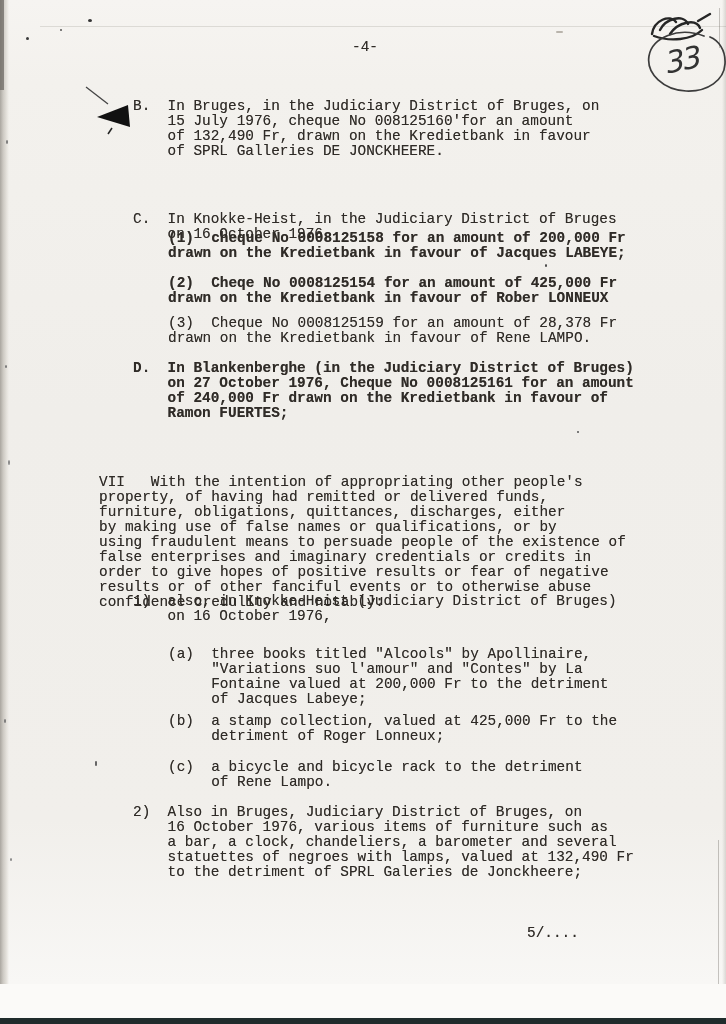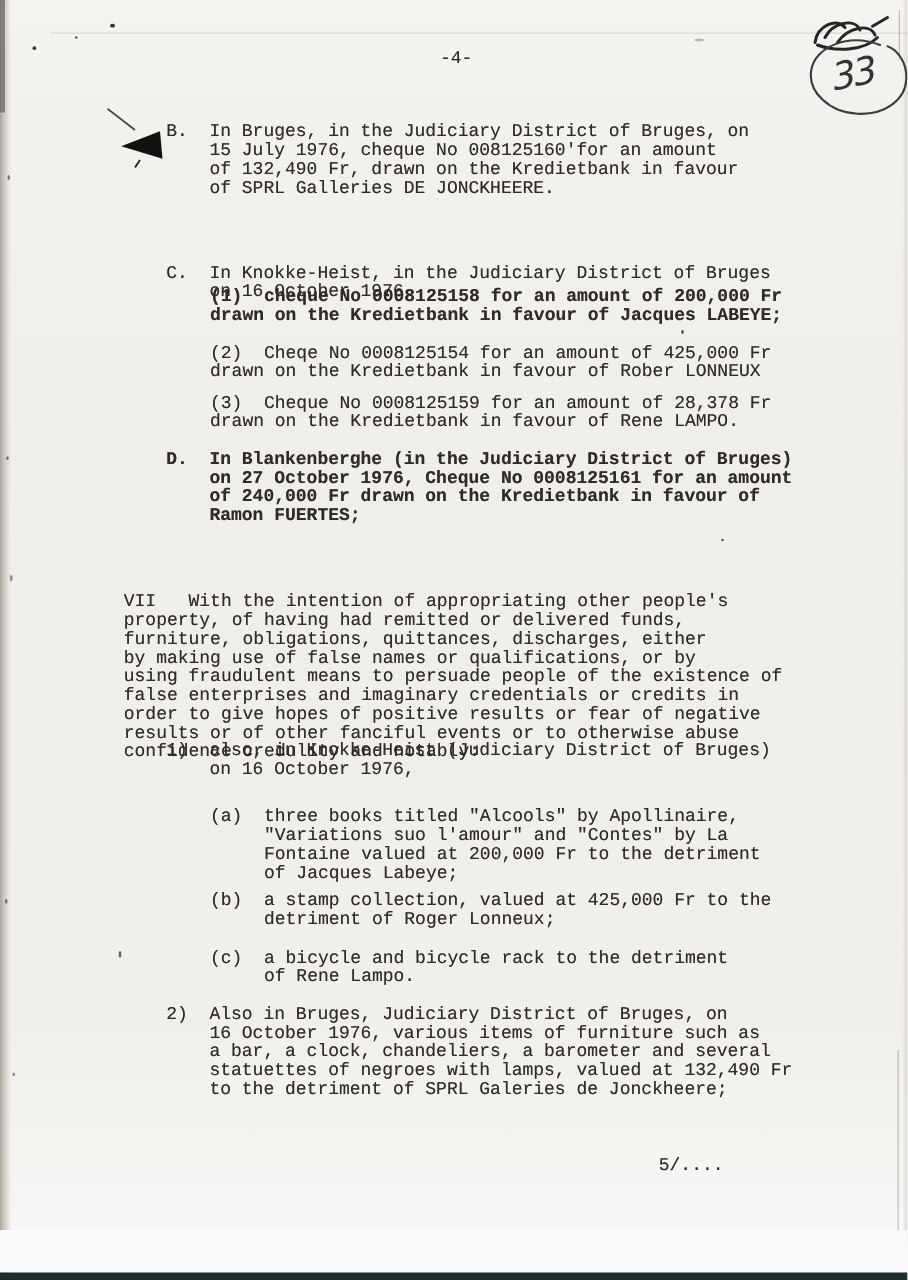--- a/index.html
+++ b/index.html
@@ -12,21 +12,21 @@
   .tw {
     position:absolute; white-space:pre;
     font-family:"Liberation Mono","DejaVu Sans Mono",monospace;
     font-size:14.4px; line-height:15px; color:#2f2b27;
     text-shadow:0 0 0.5px rgba(47,43,39,0.55);
   }
   #pagenum   { top:40px;  left:352px; }
   #para-b    { top:99px;  left:133px; }
   #para-c    { top:186px; left:133px;margin-top:26px; }
   #item-c1   { top:231px; left:168px;font-weight:bold; }
-  #item-c2   { top:276px; left:168px; }
+  #item-c2   { top:276px; left:168px;font-weight:bold; }
   #item-c3   { top:316px; left:168px; }
   #para-d    { top:361px; left:133px;font-weight:bold; }
   #para-vii  { top:449px; left:99px;margin-top:26px; }
   #item-1    { top:594px; left:133px; }
   #item-1a   { top:647px; left:168px; }
   #item-1b   { top:714px; left:168px; }
   #item-1c   { top:760px; left:168px; }
   #item-2    { top:805px; left:133px; }
   #cont      { top:926px; left:527px; }
 

